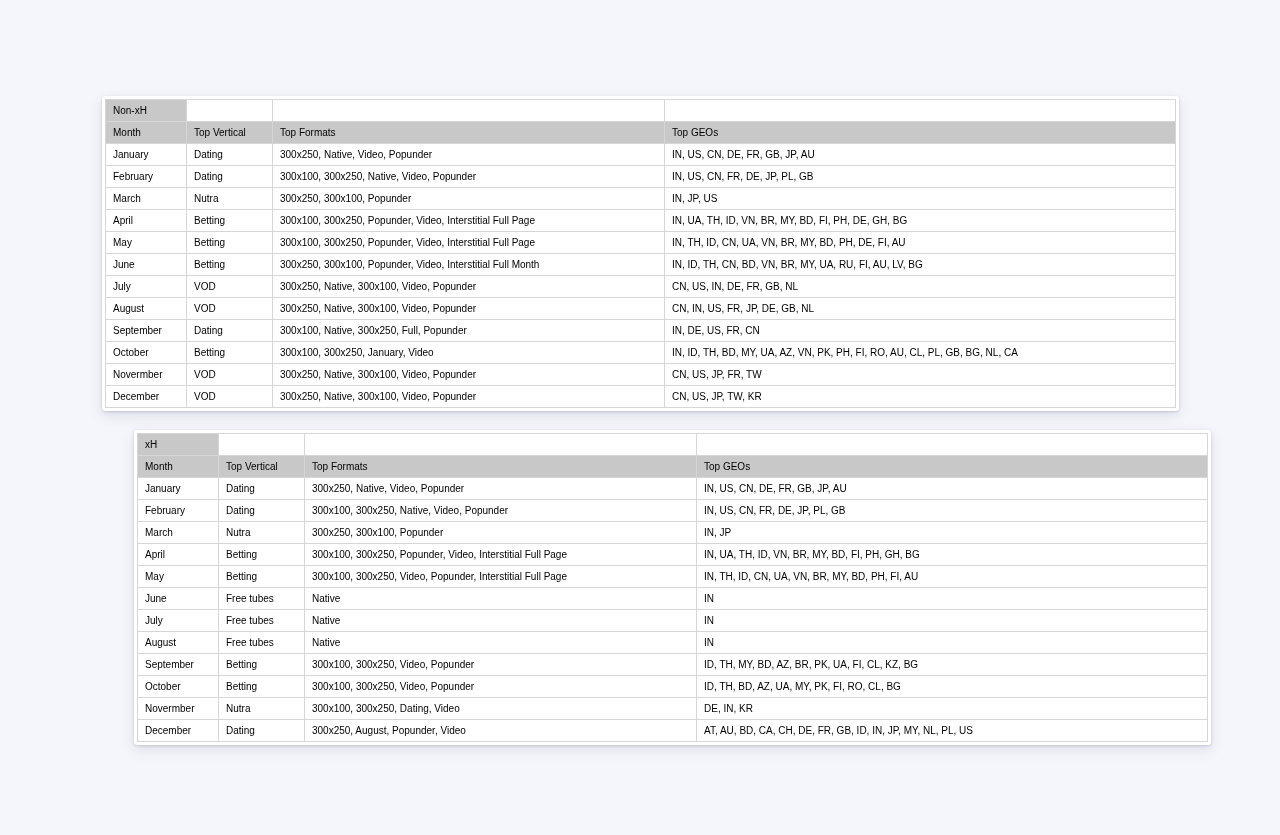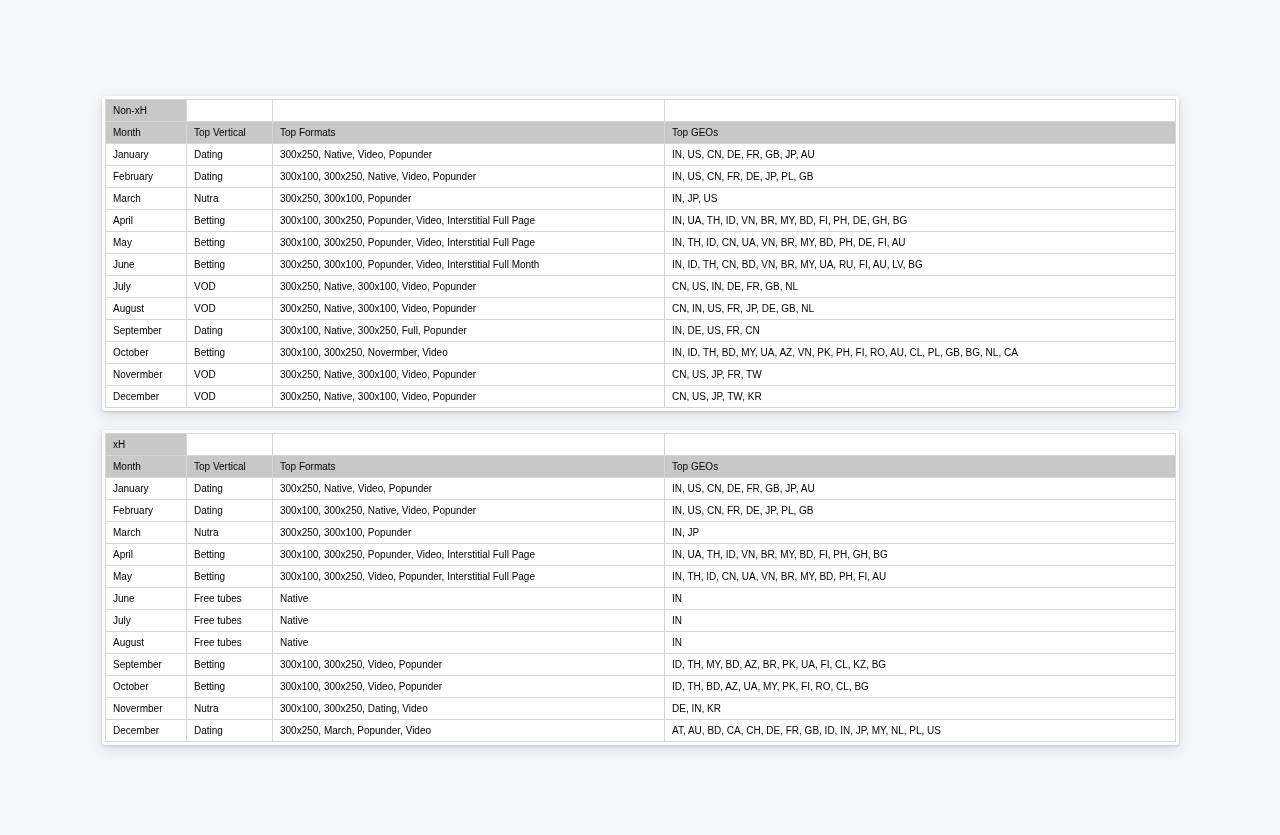--- a/index.html
+++ b/index.html
@@ -15,21 +15,21 @@
     position: absolute;
     left: 102px;
     width: 1077px;
     background: #ffffff;
     padding: 3px;
     border-radius: 3px;
     box-shadow: 0 1px 3px rgba(70, 75, 110, 0.22), 0 5px 14px rgba(70, 75, 110, 0.13);
     box-sizing: border-box;
   }
   #card-non-xh { top: 96px; }
-  #card-xh     { top: 430px; }
+  #card-xh     { top: 430px; margin-left: 32px; }
   table.sheet {
     width: 100%;
     border-collapse: collapse;
     table-layout: fixed;
     font-size: 10px;
     color: var(--text, #000000);
   }
   col.c1 { width: 81px;  }
   col.c2 { width: 86px;  }
   col.c3 { width: 392px; }
@@ -123,21 +123,21 @@
         </tr>
         <tr>
           <td>September</td>
           <td>Dating</td>
           <td>300x100, Native, 300x250, Full, Popunder</td>
           <td>IN, DE, US, FR, CN</td>
         </tr>
         <tr>
           <td>October</td>
           <td>Betting</td>
-          <td>300x100, 300x250, Novermber, Video</td>
+          <td>300x100, 300x250, January, Video</td>
           <td>IN, ID, TH, BD, MY, UA, AZ, VN, PK, PH, FI, RO, AU, CL, PL, GB, BG, NL, CA</td>
         </tr>
         <tr>
           <td>Novermber</td>
           <td>VOD</td>
           <td>300x250, Native, 300x100, Video, Popunder</td>
           <td>CN, US, JP, FR, TW</td>
         </tr>
         <tr>
           <td>December</td>
@@ -234,18 +234,18 @@
         </tr>
         <tr>
           <td>Novermber</td>
           <td>Nutra</td>
           <td>300x100, 300x250, Dating, Video</td>
           <td>DE, IN, KR</td>
         </tr>
         <tr>
           <td>December</td>
           <td>Dating</td>
-          <td>300x250, March, Popunder, Video</td>
+          <td>300x250, August, Popunder, Video</td>
           <td>AT, AU, BD, CA, CH, DE, FR, GB, ID, IN, JP, MY, NL, PL, US</td>
         </tr>
       </tbody>
   </table>
 </div>
 
 </body></html>

